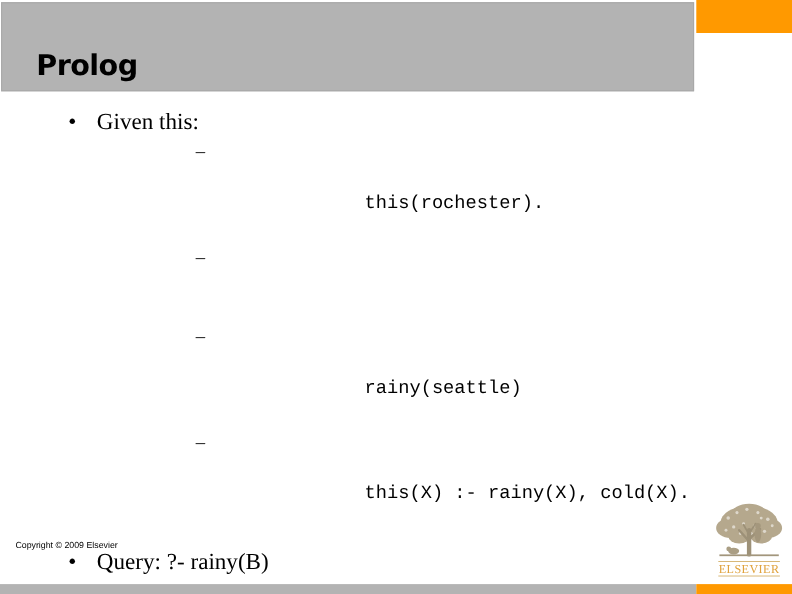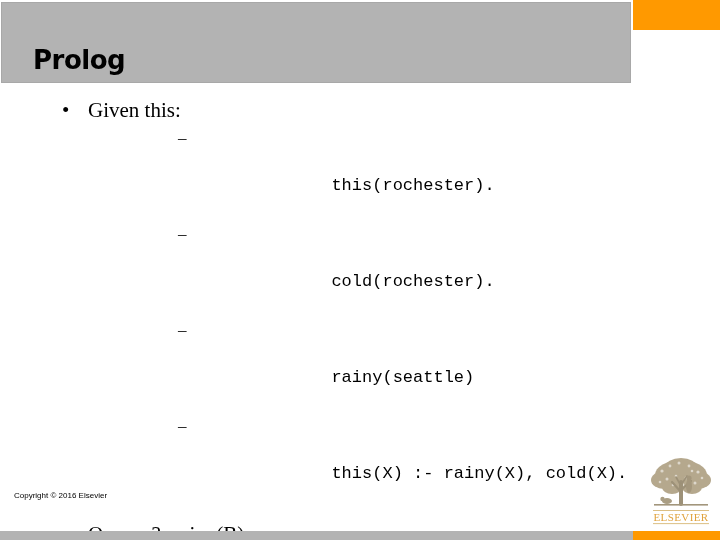--- a/index.html
+++ b/index.html
@@ -166,42 +166,41 @@
       <li class="b1">
         <span class="bullet-dot">•</span>
         <span class="b1-text">Given this:</span>
         <ul class="lvl2">
           <li class="b2">
             <span class="bullet-dash">–</span>
             <span>this(rochester).</span>
           </li>
           <li class="b2">
             <span class="bullet-dash">–</span>
-            <span>cold(rochester).</span>
           </li>
           <li class="b2">
             <span class="bullet-dash">–</span>
             <span>rainy(seattle)</span>
           </li>
           <li class="b2">
             <span class="bullet-dash">–</span>
             <span>this(X) :- rainy(X), cold(X).</span>
           </li>
         </ul>
       </li>
 
       <li class="b1 group-gap-top">
         <span class="bullet-dot">•</span>
         <span class="b1-text">Query: ?- rainy(B)</span>
       </li>
 
     </ul>
   </div>
 
-  <div class="copyright">Copyright © 2016 Elsevier</div>
+  <div class="copyright">Copyright © 2009 Elsevier</div>
 
   <div class="elsevier-logo">
     <svg width="66" height="76" viewBox="0 0 66 76" xmlns="http://www.w3.org/2000/svg">
       <rect x="0" y="0" width="66" height="76" fill="#ffffff"></rect>
 
       <g fill="#b5a88d">
         <ellipse cx="33" cy="23" rx="26" ry="15"></ellipse>
         <ellipse cx="16" cy="28" rx="13" ry="9"></ellipse>
         <ellipse cx="50" cy="28" rx="13" ry="9"></ellipse>
         <ellipse cx="33" cy="15" rx="16" ry="9"></ellipse>

